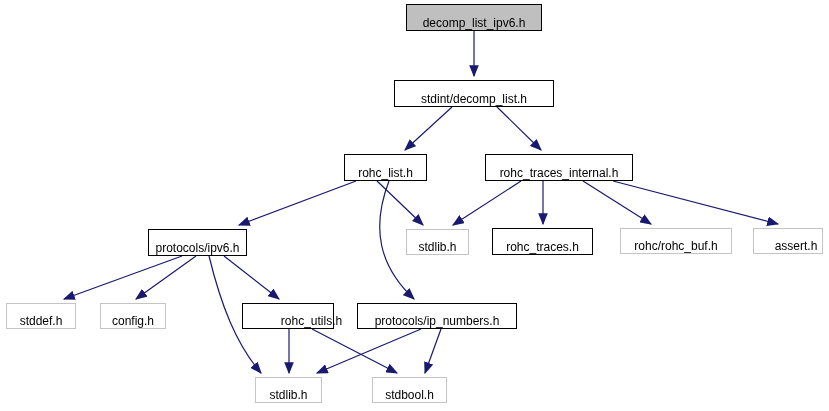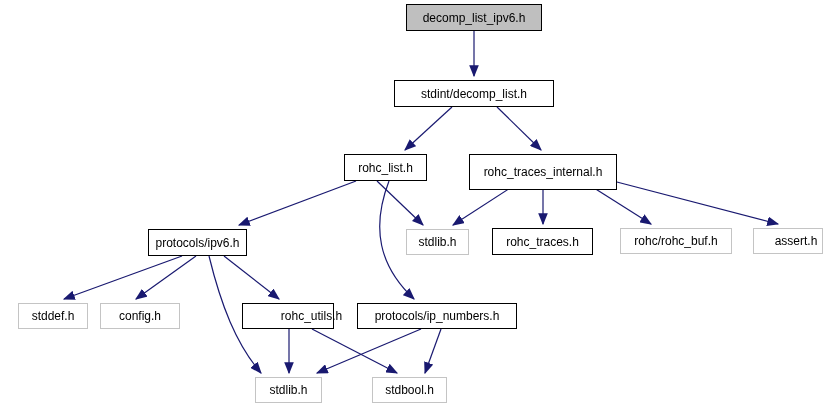--- a/index.html
+++ b/index.html
@@ -6,21 +6,21 @@
   #graph{
     position:relative;
     width:829px;height:411px;
     background:#ffffff;
     font-family:"Liberation Sans",sans-serif;
     overflow:hidden;
   }
   #edges{position:absolute;left:0;top:0;width:829px;height:411px;}
   .node{
     position:absolute;
-    display:flex;align-items:center;justify-content:center;
+    display:flex;align-items:flex-end;justify-content:center;
     box-sizing:border-box;
     background:#ffffff;
     border:1px solid #000000;
     color:#000000;
     font-size:12px;
     white-space:nowrap;
     cursor:pointer;
   }
   .node.external{border-color:#c4c4c4;cursor:default;}
   .node.highlight{background:#bfbfbf;}
@@ -57,42 +57,42 @@
   <div id="nodes">
       <div class="node highlight" style="left: 406px; top: 4px; width: 136px; height: 27px;">
         <span>decomp_list_ipv6.h</span>
       </div>
       <div class="node internal" style="left: 394px; top: 80px; width: 160px; height: 27px;">
         <span>stdint/decomp_list.h</span>
       </div>
       <div class="node internal" style="left: 344px; top: 154px; width: 83px; height: 27px;">
         <span>rohc_list.h</span>
       </div>
-      <div class="node internal" style="left: 469px; top: 154px; width: 148px; height: 36px;">
+      <div class="node internal" style="left: 485px; top: 154px; width: 148px; height: 27px;">
         <span>rohc_traces_internal.h</span>
       </div>
       <div class="node internal" style="left: 148px; top: 229px; width: 99px; height: 27px;">
         <span>protocols/ipv6.h</span>
       </div>
       <div class="node external" style="left: 406px; top: 229px; width: 63px; height: 26px;">
         <span>stdlib.h</span>
       </div>
       <div class="node internal" style="left: 492px; top: 228px; width: 101px; height: 27px;">
         <span>rohc_traces.h</span>
       </div>
       <div class="node external" style="left: 620px; top: 228px; width: 112px; height: 26px;">
         <span>rohc/rohc_buf.h</span>
       </div>
       <div class="node external" style="left: 753px; top: 228px; width: 70px; height: 26px; padding-left: 16px;">
         <span>assert.h</span>
       </div>
-      <div class="node external" style="left: 6px; top: 303px; width: 70px; height: 26px; margin-left: 12px;">
+      <div class="node external" style="left: 6px; top: 303px; width: 70px; height: 26px;">
         <span>stddef.h</span>
       </div>
-      <div class="node external" style="left: 100px; top: 303px; width: 80px; height: 26px;">
+      <div class="node external" style="left: 100px; top: 303px; width: 66px; height: 26px;">
         <span>config.h</span>
       </div>
       <div class="node internal" style="left: 242px; top: 303px; width: 92px; height: 26px; padding-left: 47px;">
         <span>rohc_utils.h</span>
       </div>
       <div class="node internal" style="left: 357px; top: 303px; width: 160px; height: 26px;">
         <span>protocols/ip_numbers.h</span>
       </div>
       <div class="node external" style="left: 255px; top: 377px; width: 67px; height: 26px;">
         <span>stdlib.h</span>

